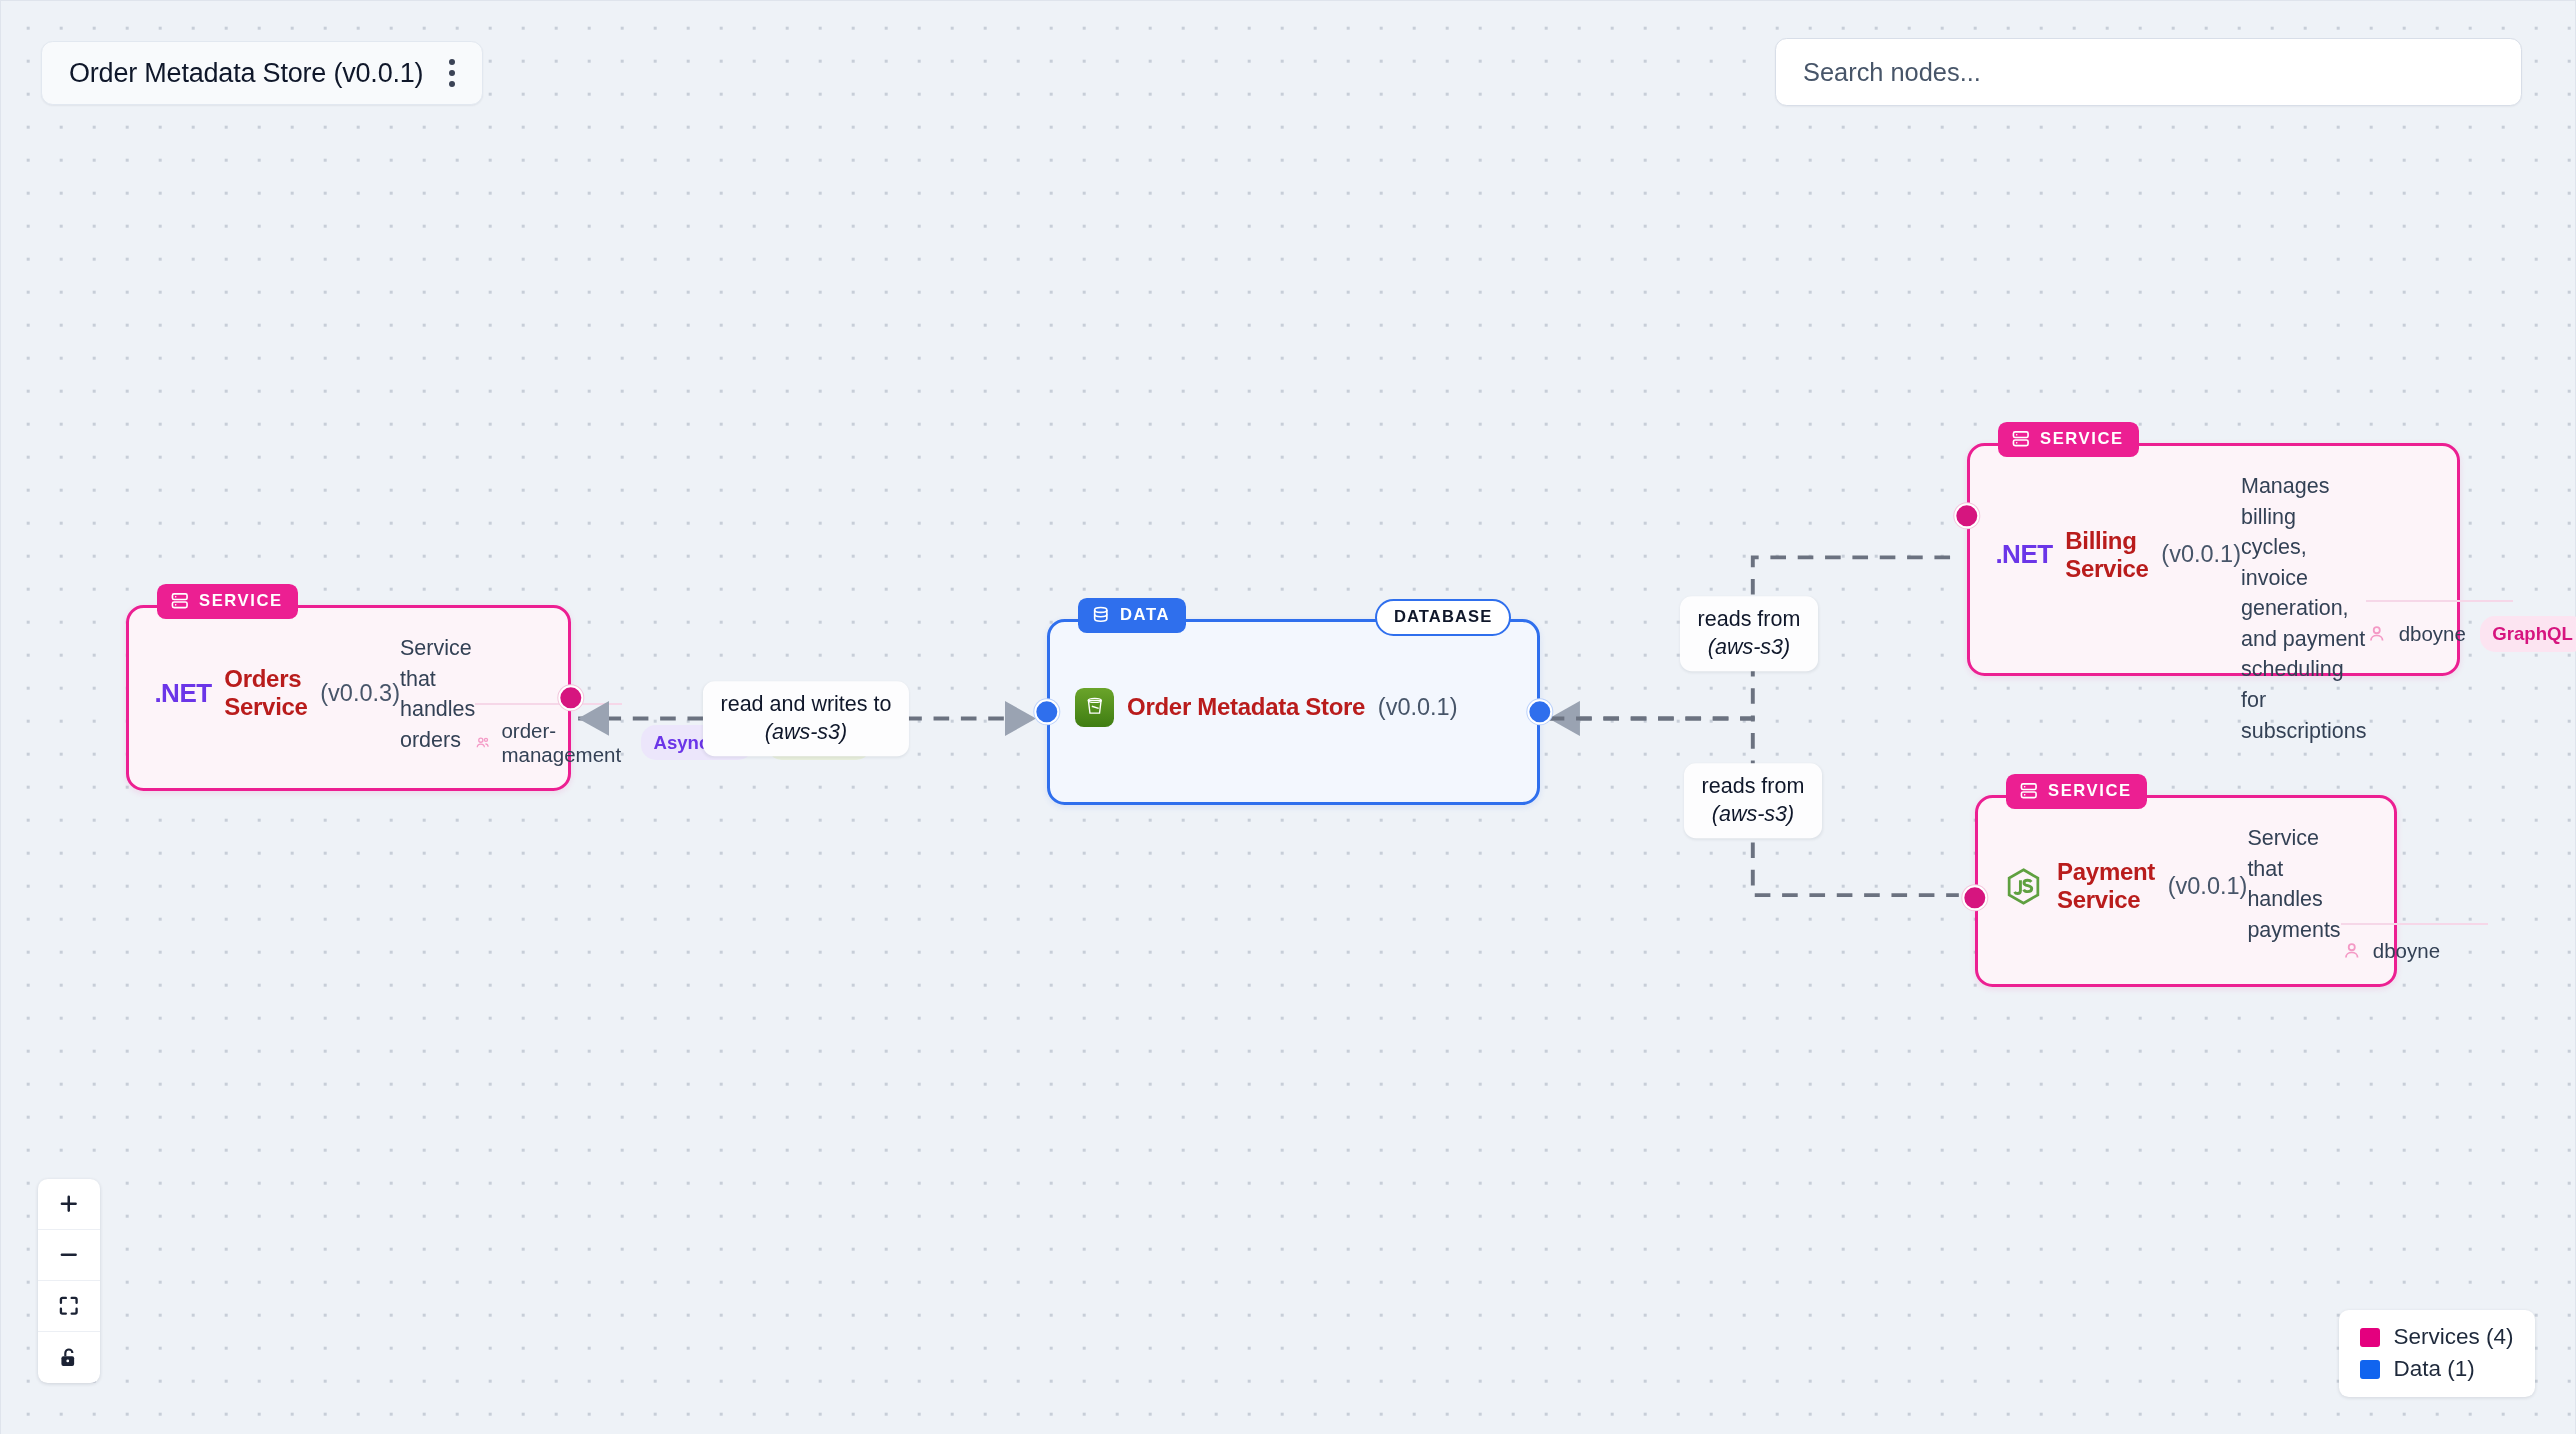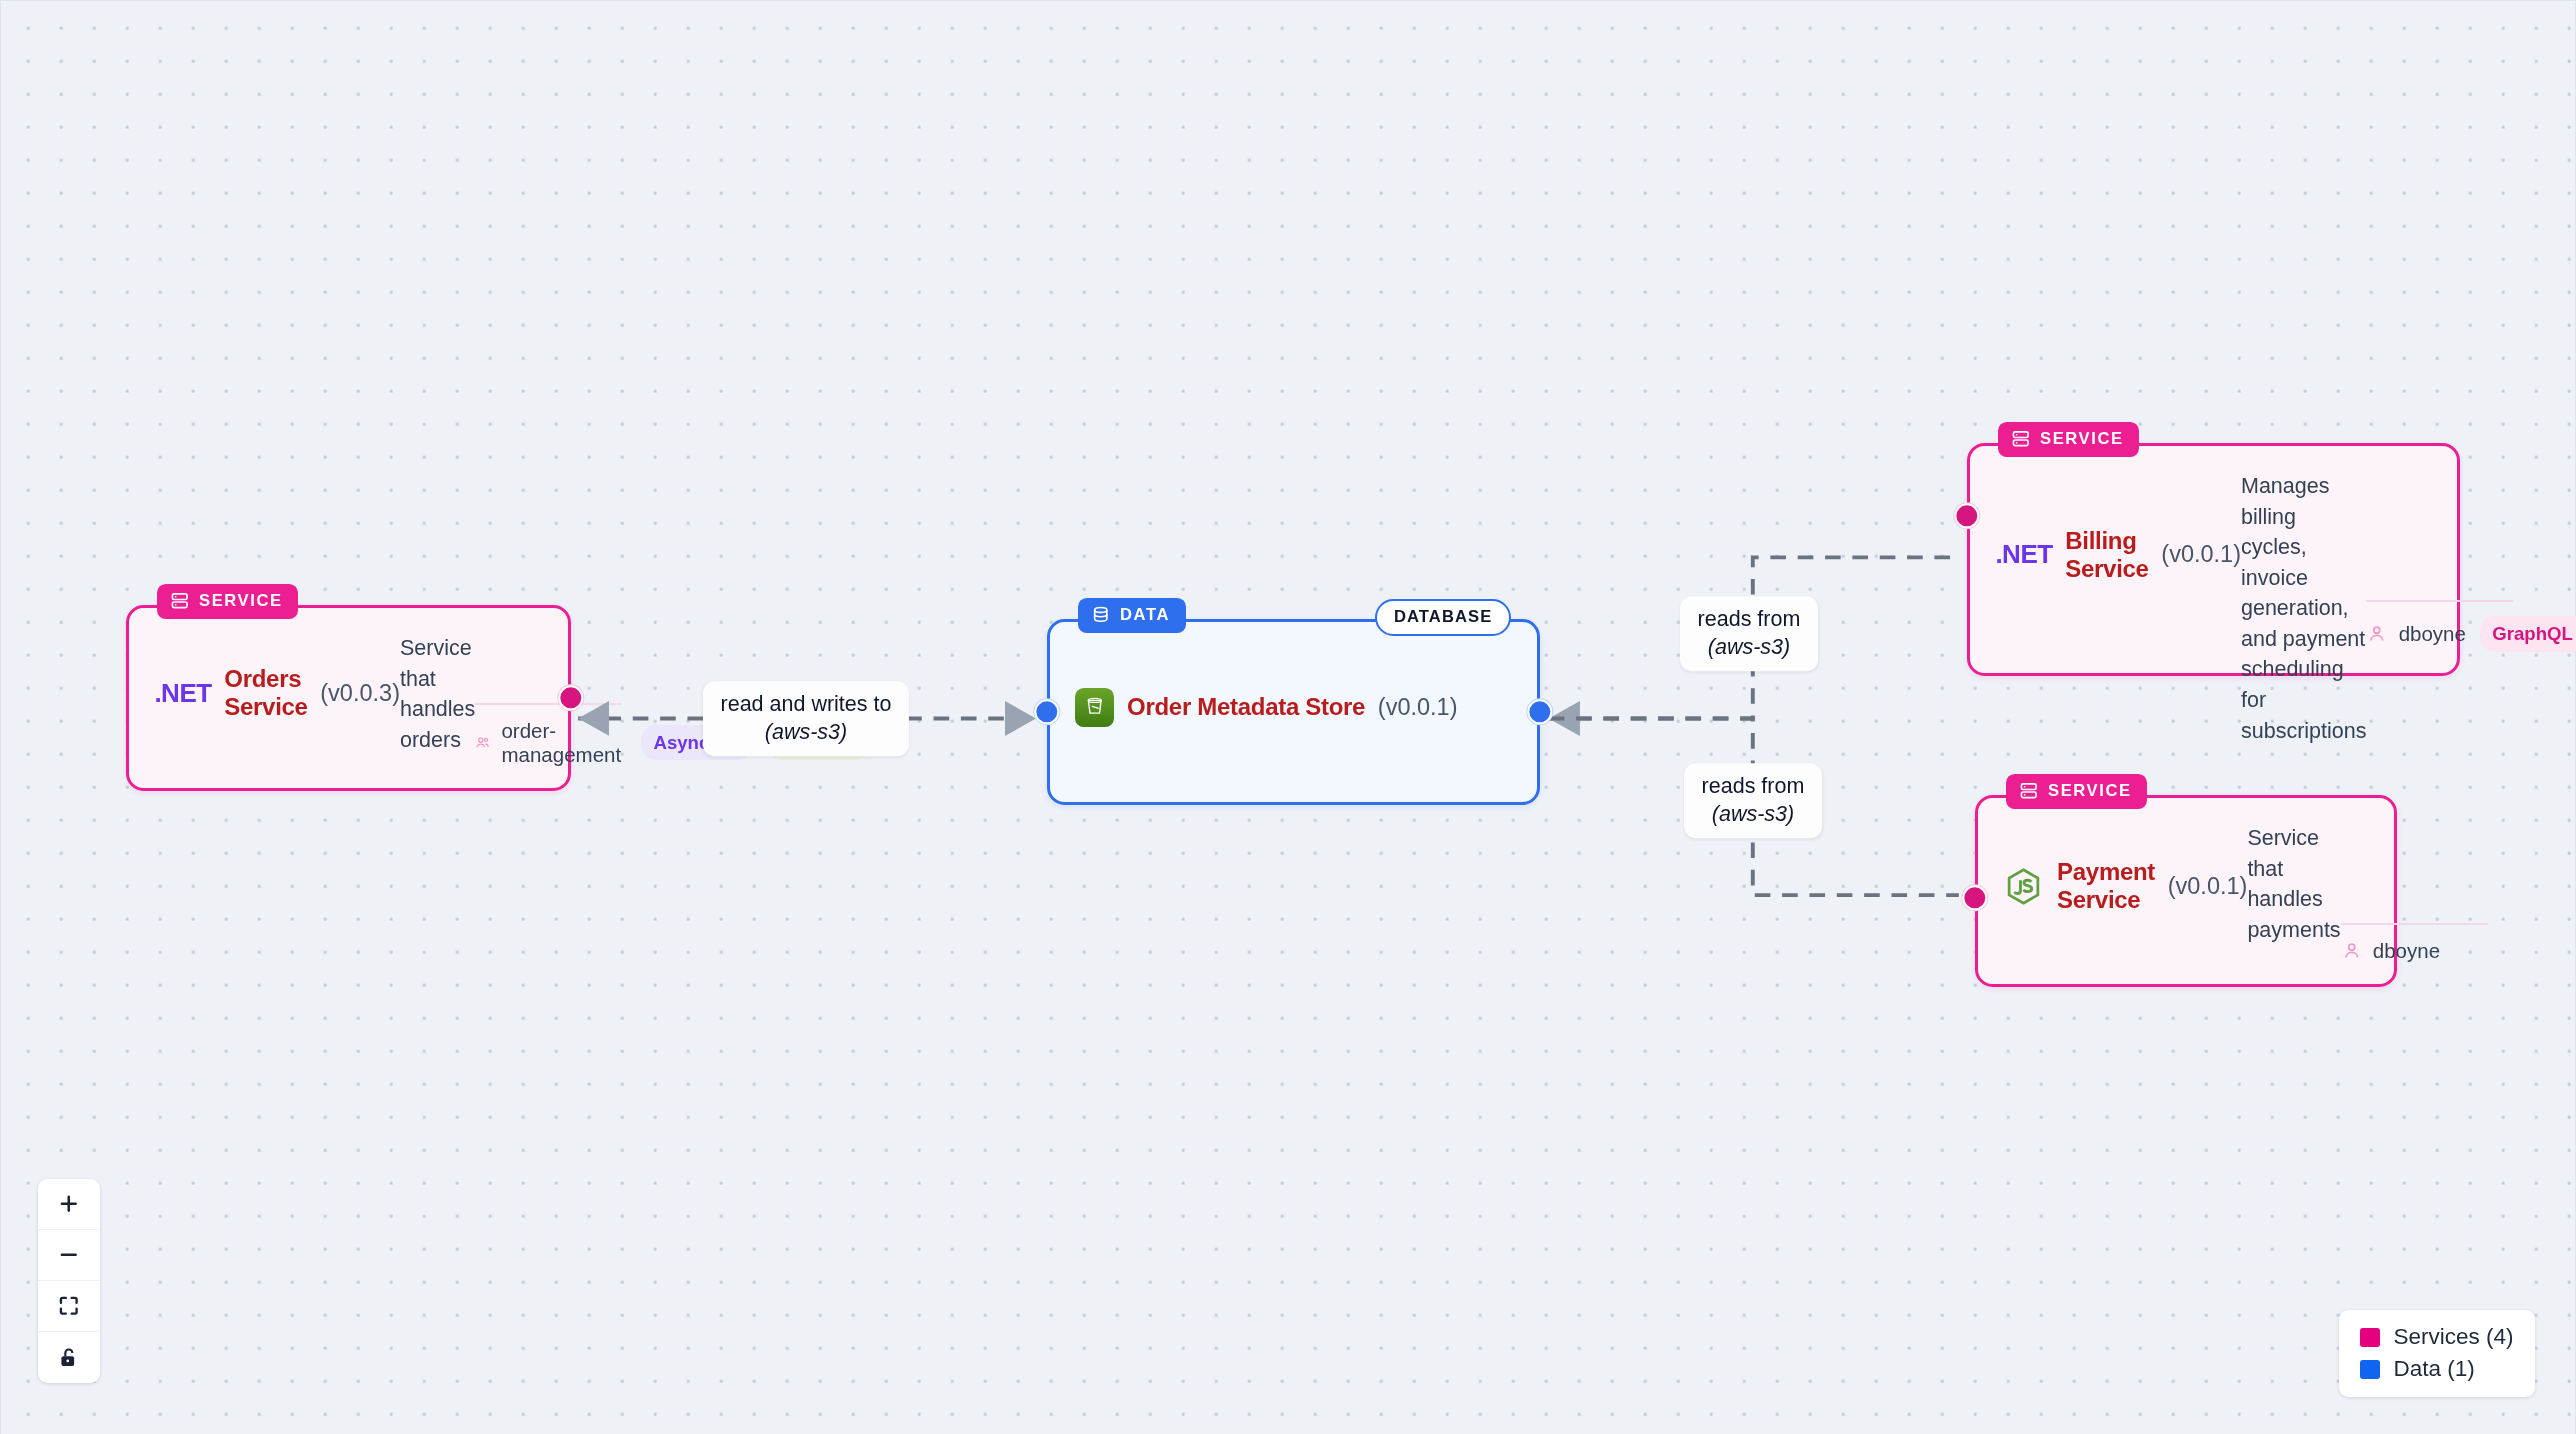--- a/index.html
+++ b/index.html
@@ -159,21 +159,32 @@
 
     <g>
       <path d="M1585,735 L1794,735 L1794,570 L1999,570" stroke="#6b7280" stroke-width="4" stroke-dasharray="16 12" fill="none" marker-start="url(#arrL)"></path>
     </g>
 
     <g>
       <path d="M1585,735 L1794,735 L1794,916 L2005,916" stroke="#6b7280" stroke-width="4" stroke-dasharray="16 12" fill="none"></path>
     </g>
   </svg>
 
-
+  <div class="title-card">
+    <span class="t">Order Metadata Store (v0.0.1)</span>
+    <span class="kebab">
+      <i></i>
+        <i></i>
+        <i></i>
+    </span>
+  </div>
+
+  <div class="search-box">
+    <input type="text" placeholder="Search nodes..." style="">
+  </div>
 
   <div class="node node-service" style="left:125px; top:604px; width:445px; height:186px;">
     <div class="type-badge badge-service">
       <svg width="19.5" height="19.5" viewBox="0 0 24 24" fill="none" stroke="#fff" stroke-width="2">
         <rect x="3" y="3.5" width="18" height="7" rx="2"></rect>
           <rect x="3" y="13.5" width="18" height="7" rx="2"></rect>
         <circle cx="7" cy="7" r="1" fill="#fff" stroke="none"></circle>
           <circle cx="7" cy="17" r="1" fill="#fff" stroke="none"></circle>
       </svg>
       <span>SERVICE</span>

